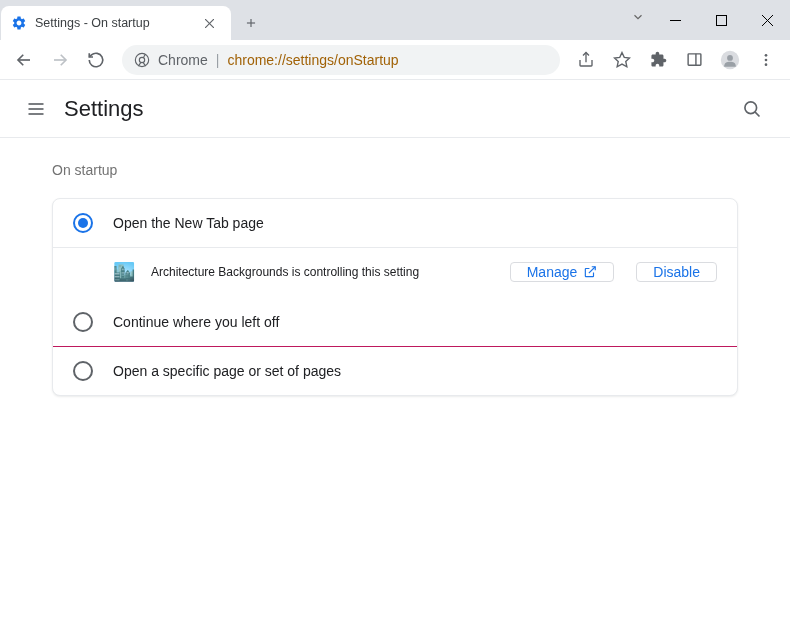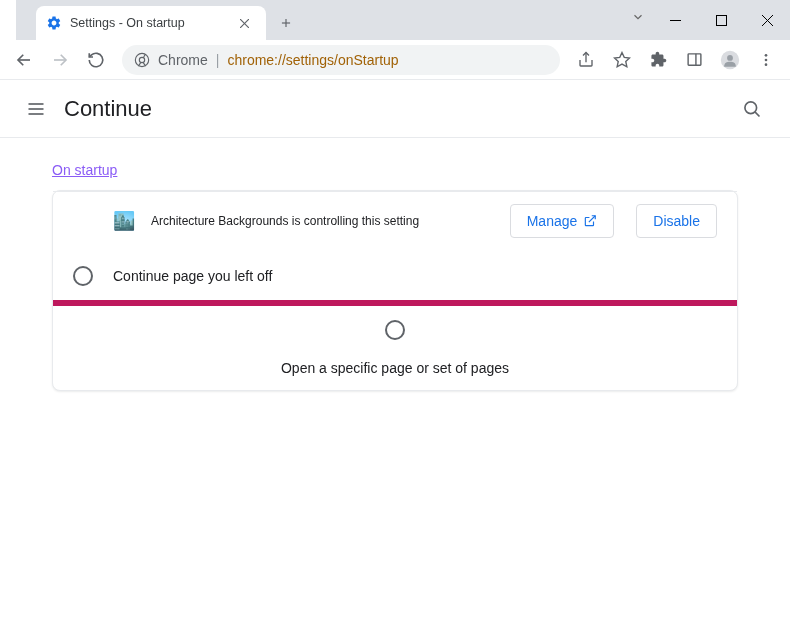--- a/index.html
+++ b/index.html
@@ -4,21 +4,21 @@
   <style>
     * { margin: 0; padding: 0; box-sizing: border-box; font-family: 'Segoe UI', Arial, sans-serif; }
     body { width: 790px; height: 641px; background: #fff; overflow: hidden; position: relative; }
     
     
     .window-controls { position: absolute; top: 0; right: 0; height: 40px; display: flex; align-items: center; z-index: 10; }
     .win-btn { width: 46px; height: 40px; display: flex; align-items: center; justify-content: center; color: #333; }
     .dropdown-chevron { position: absolute; top: 10px; right: 145px; color: #666; }
     
     
-    .tab-bar { height: 40px; background: #dee1e6; display: flex; align-items: flex-end; padding-left: 20px; padding-top: 6px; margin-left: 16px; }
+    .tab-bar { height: 40px; background: #dee1e6; display: flex; align-items: flex-end; padding-left: 1px; padding-top: 6px; }
     .tab { background: #fff; height: 34px; width: 230px; border-radius: 8px 8px 0 0; display: flex; align-items: center; padding: 0 10px; gap: 8px; font-size: 12.5px; color: #3c4043; }
     .tab-favicon { width: 16px; height: 16px; display: flex; align-items: center; justify-content: center; }
     .tab-title { flex: 1; overflow: hidden; text-overflow: ellipsis; white-space: nowrap; }
     .tab-close { color: #5f6368; font-size: 15px; width: 16px; text-align: center; }
     .new-tab { width: 28px; height: 28px; display: flex; align-items: center; justify-content: center; color: #5f6368; font-size: 17px; margin-left: 6px; margin-bottom: 3px; }
     
     
     .address-bar { height: 40px; background: #fff; border-bottom: 1px solid #e8eaed; display: flex; align-items: center; padding: 0 8px; gap: 4px; }
     .nav-btn { width: 32px; height: 32px; display: flex; align-items: center; justify-content: center; border-radius: 50%; color: #5f6368; }
     .nav-btn.disabled { color: #bdc1c6; }
@@ -30,33 +30,33 @@
     .toolbar-icon { width: 32px; height: 32px; display: flex; align-items: center; justify-content: center; color: #5f6368; }
     
     
     .settings-header { height: 58px; display: flex; align-items: center; padding: 0 20px; border-bottom: 1px solid #e8eaed; }
     .menu-btn { width: 32px; height: 32px; display: flex; align-items: center; justify-content: center; color: #5f6368; margin-right: 12px; }
     .settings-title { font-size: 22px; color: #202124; font-weight: 500; flex: 1; }
     .search-btn { width: 36px; height: 36px; display: flex; align-items: center; justify-content: center; color: #5f6368; }
     
     
     .content { padding: 24px 52px; }
-    .section-title { font-size: 14px; color: #8b5cf6; margin-bottom: 12px; text-decoration: underline; }
+    .section-title { font-size: 14px; color: #737373; margin-bottom: 20px; }
     .card { background: #fff; border: 1px solid #e8eaed; border-radius: 8px; box-shadow: 0 1px 2px rgba(60,64,67,0.1); }
     .radio-row { display: flex; align-items: center; padding: 14px 20px; gap: 20px; }
-    .radio-row + .radio-row { border-top: 6px solid #be185d; flex-direction: column; }
+    .radio-row + .radio-row { border-top: 1px solid #be185d; }
     .radio { width: 20px; height: 20px; border: 2px solid #5f6368; border-radius: 50%; flex-shrink: 0; display: flex; align-items: center; justify-content: center; }
     .radio.checked { border-color: #1a73e8; }
     .radio.checked::after { content: ''; width: 10px; height: 10px; background: #1a73e8; border-radius: 50%; }
     .radio-label { font-size: 14px; color: #202124; flex: 1; }
     
     .extension-row { display: flex; align-items: center; padding: 12px 20px 14px 60px; gap: 14px; border-top: 1px solid #e8eaed; }
     .ext-icon { width: 24px; height: 24px; display: flex; align-items: center; justify-content: center; font-size: 18px; }
     .ext-text { font-size: 12px; color: #202124; flex: 1; }
-    .btn { height: 34px; padding: 0 16px; border: 1px solid #dadce0; border-radius: 4px; background: #fff; font-size: 14px; color: #1a73e8; display: inline-flex; align-items: center; gap: 6px; cursor: pointer; font-weight: 500; }
+    .btn { height: 20px; padding: 0 16px; border: 1px solid #dadce0; border-radius: 4px; background: #fff; font-size: 14px; color: #1a73e8; display: inline-flex; align-items: center; gap: 6px; cursor: pointer; font-weight: 500; }
     .btn + .btn { margin-left: 8px; text-align: right; }
     
     svg { display: block; }
   </style>
 </head>
 <body>
 
 <div class="dropdown-chevron">
   <svg width="14" height="14" viewBox="0 0 24 24" fill="none" stroke="currentColor" stroke-width="2">
       <polyline points="6 9 12 15 18 9"></polyline>
@@ -178,53 +178,57 @@
 </div>
 
 <div class="settings-header">
   <div class="menu-btn">
     <svg width="20" height="20" viewBox="0 0 24 24" fill="none" stroke="#5f6368" stroke-width="2">
         <line x1="3" y1="6" x2="21" y2="6"></line>
         <line x1="3" y1="12" x2="21" y2="12"></line>
         <line x1="3" y1="18" x2="21" y2="18"></line>
       </svg>
   </div>
-  <div class="settings-title">Continue</div>
+  <div class="settings-title">Settings</div>
   <div class="search-btn">
     <svg width="20" height="20" viewBox="0 0 24 24" fill="none" stroke="#5f6368" stroke-width="2">
         <circle cx="10.5" cy="10.5" r="7"></circle>
         <line x1="21" y1="21" x2="15.8" y2="15.8"></line>
       </svg>
   </div>
 </div>
 
 <div class="content">
   <div class="section-title">On startup</div>
 
   <div class="card">
+    <div class="radio-row">
+      <div class="radio checked"></div>
+      <div class="radio-label">Open the New Tab page</div>
+    </div>
 
     <div class="extension-row">
       <span class="ext-icon">🏙️</span>
       <span class="ext-text">Architecture Backgrounds is controlling this setting</span>
       <button class="btn">
         <span>Manage</span>
         <svg width="14" height="14" viewBox="0 0 24 24" fill="none" stroke="#1a73e8" stroke-width="2">
             <path d="M18 13v6a1 1 0 0 1-1 1H5a1 1 0 0 1-1-1V7a1 1 0 0 1 1-1h6"></path>
             <polyline points="15 3 21 3 21 9"></polyline>
             <line x1="10" y1="14" x2="21" y2="3"></line>
           </svg>
       </button>
       <button class="btn">
         <span>Disable</span>
       </button>
     </div>
 
     <div class="radio-row">
       <div class="radio"></div>
-      <div class="radio-label">Continue page you left off</div>
+      <div class="radio-label">Continue where you left off</div>
     </div>
 
     <div class="radio-row">
       <div class="radio"></div>
       <div class="radio-label">Open a specific page or set of pages</div>
     </div>
   </div>
 </div>
 
 </body></html>

